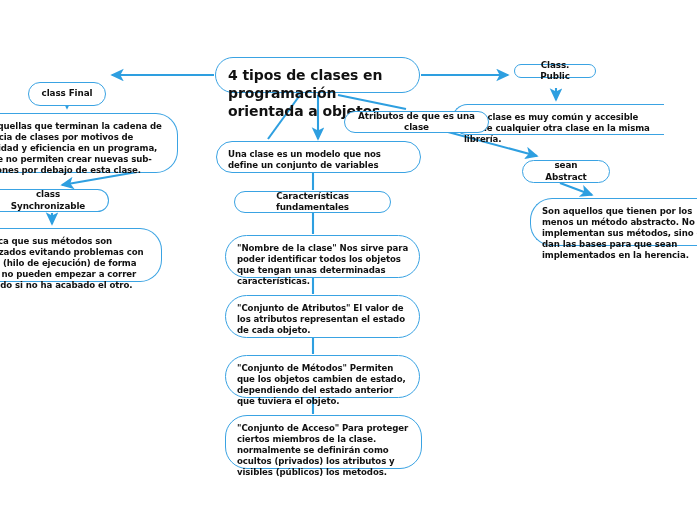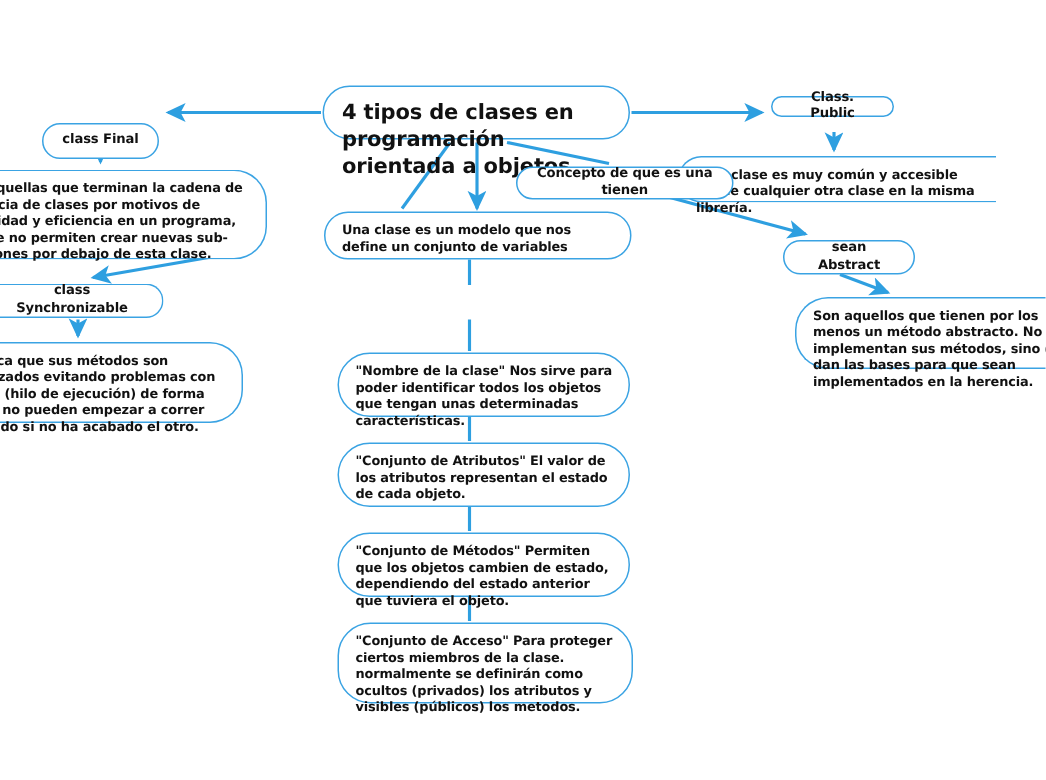--- a/index.html
+++ b/index.html
@@ -151,27 +151,30 @@
 
   <div class="node pill" style="left:522px; top:160px; width:88px; height:23px;">
     <span class="txt">sean Abstract</span>
   </div>
 
   <div class="node leaf clip-right" style="left:530px; top:198px; width:206px; height:48px;">
     <span class="txt">Son aquellos que tienen por los menos un método abstracto. No implementan sus métodos, sino que dan las bases para que sean implementados en la herencia.</span>
   </div>
 
   <div class="node pill" style="left:344px; top:111px; width:145px; height:22px; z-index:6;">
-    <span class="txt">Concepto de que es una tienen</span>
+    <span class="txt">Atributos de que es una clase</span>
   </div>
 
   <div class="node leaf" style="left:216px; top:141px; width:205px; height:32px;">
     <span class="txt">Una clase es un modelo que nos define un conjunto de variables</span>
   </div>
 
+  <div class="node pill" style="left:234px; top:191px; width:157px; height:22px;">
+    <span class="txt">Características fundamentales</span>
+  </div>
 
   <div class="node leaf" style="left:225px; top:235px; width:195px; height:43px;">
     <span class="txt">"Nombre de la clase" Nos sirve para poder identificar todos los objetos que tengan unas determinadas características.</span>
   </div>
 
   <div class="node leaf" style="left:225px; top:295px; width:195px; height:43px;">
     <span class="txt">"Conjunto de Atributos" El valor de los atributos representan el estado de cada objeto.</span>
   </div>
 
   <div class="node leaf" style="left:225px; top:355px; width:195px; height:43px;">

